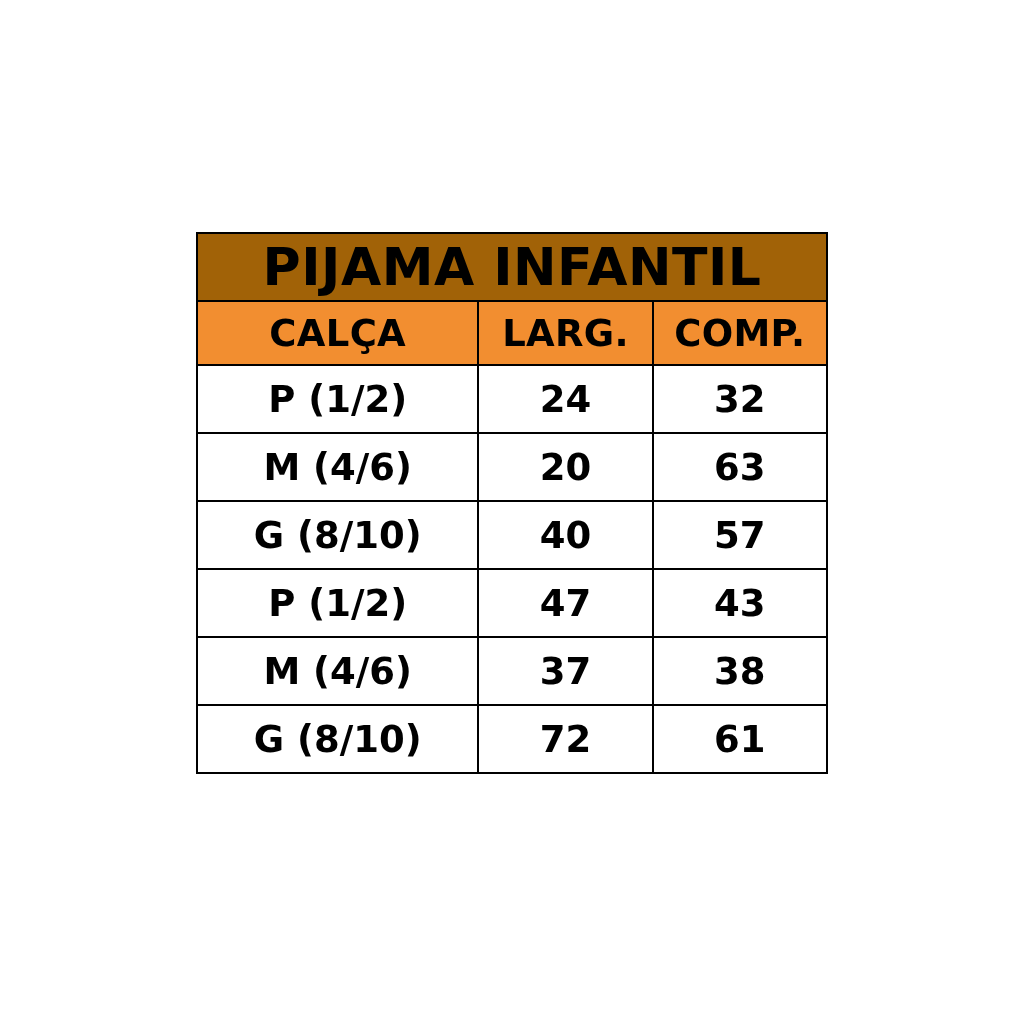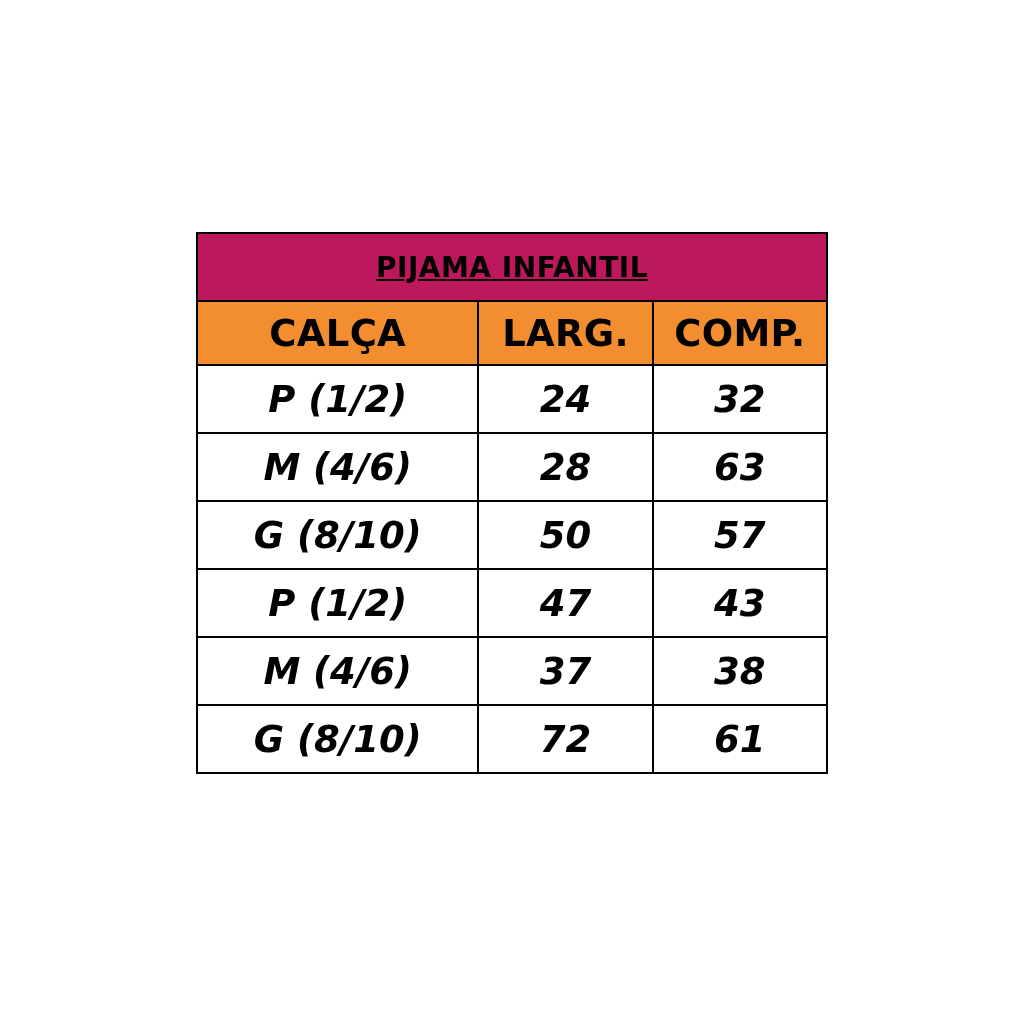--- a/index.html
+++ b/index.html
@@ -31,38 +31,36 @@
     vertical-align: middle;
     font-weight: bold;
     color: #000000;
     padding: 0;
     font-family: "DejaVu Sans", sans-serif;
   }
   .col-label { width: 268px; }
   .col-val   { width: 166px; }
 
   tr.title-row td {
-    background: #be185d;
+    background: #a16207;
     height: 66px;
-    font-size: 28px;
+    font-size: 52px;
     letter-spacing: 0.5px;
-    text-decoration: underline;
   }
   tr.header-row td {
     background: #f28e30;
     height: 62px;
     font-size: 37px;
     letter-spacing: 0.3px;
     margin-top: 36px;
   }
   tr.data-row td {
     background: #ffffff;
     height: 66px;
     font-size: 37px;
-    font-style: italic;
   }
 </style>
 </head>
 <body>
 
 <div id="page">
 
   <table id="size-table">
     <colgroup>
       <col class="col-label">
@@ -79,26 +77,26 @@
         <td>LARG.</td>
         <td>COMP.</td>
       </tr>
       <tr class="data-row">
         <td>P (1/2)</td>
         <td>24</td>
         <td>32</td>
       </tr>
       <tr class="data-row">
         <td>M (4/6)</td>
-        <td>28</td>
+        <td>20</td>
         <td>63</td>
       </tr>
       <tr class="data-row">
         <td>G (8/10)</td>
-        <td>50</td>
+        <td>40</td>
         <td>57</td>
       </tr>
 
       <tr class="data-row">
         <td>P (1/2)</td>
         <td>47</td>
         <td>43</td>
       </tr>
       <tr class="data-row">
         <td>M (4/6)</td>

